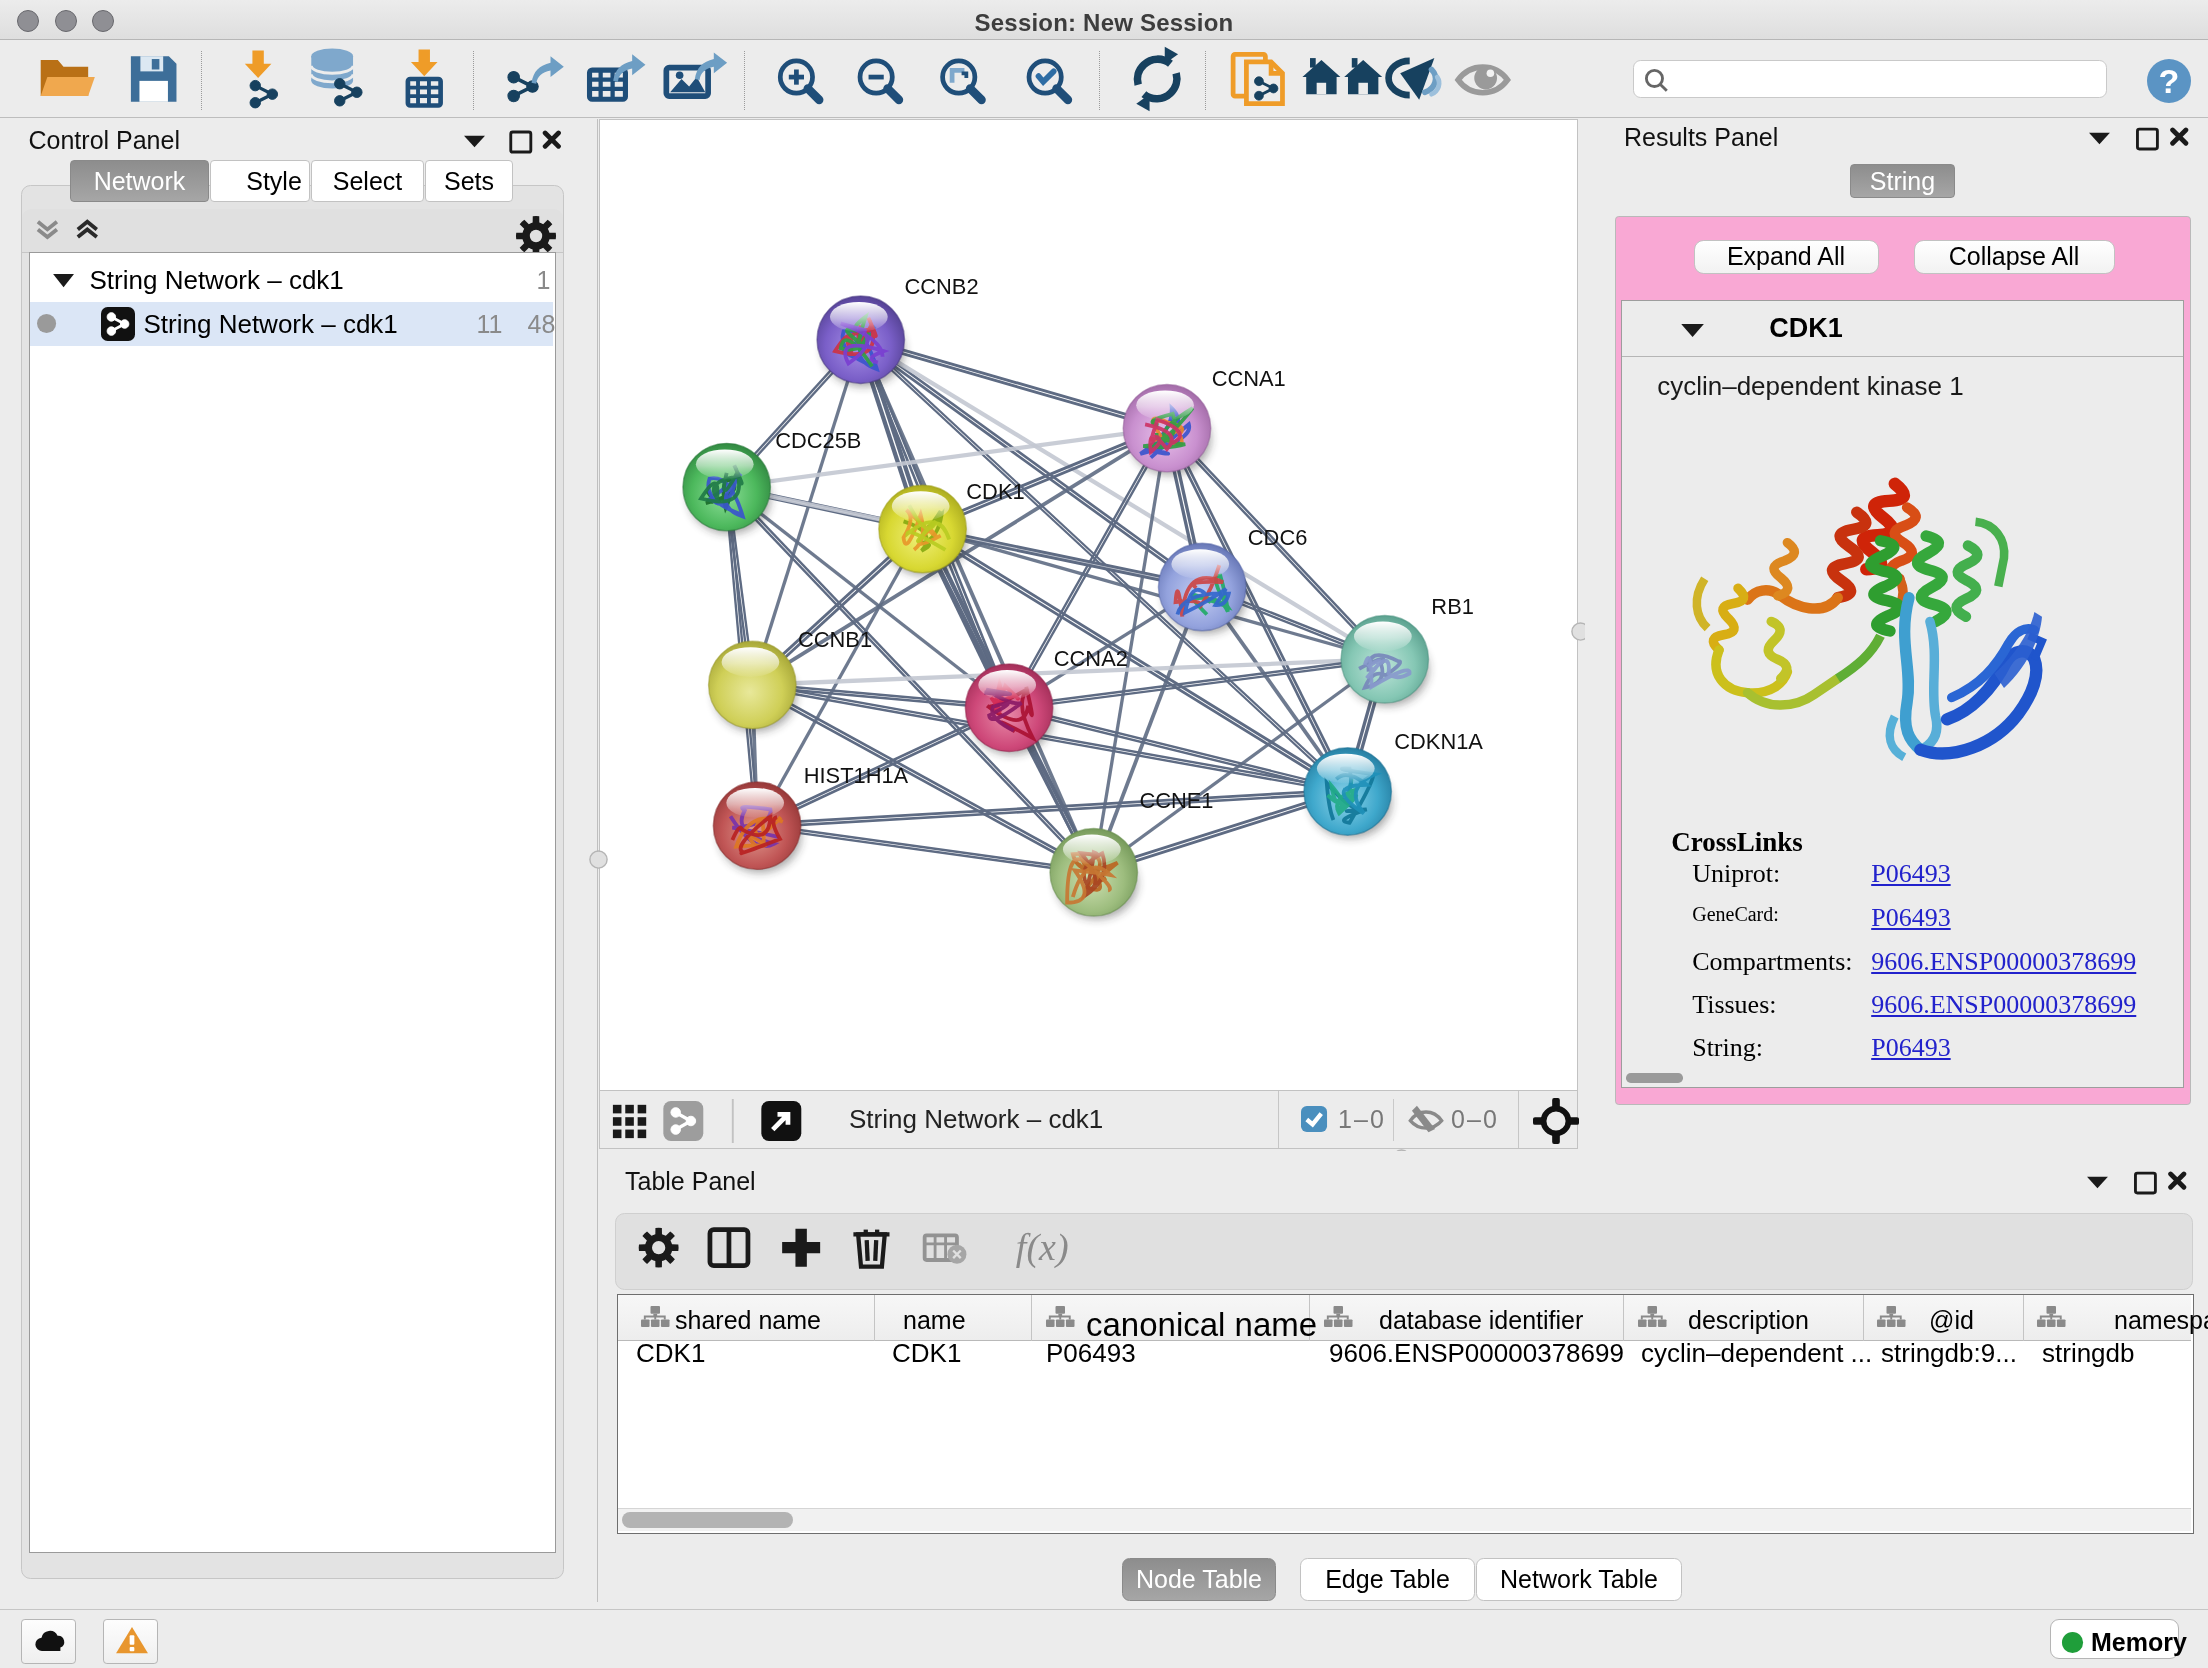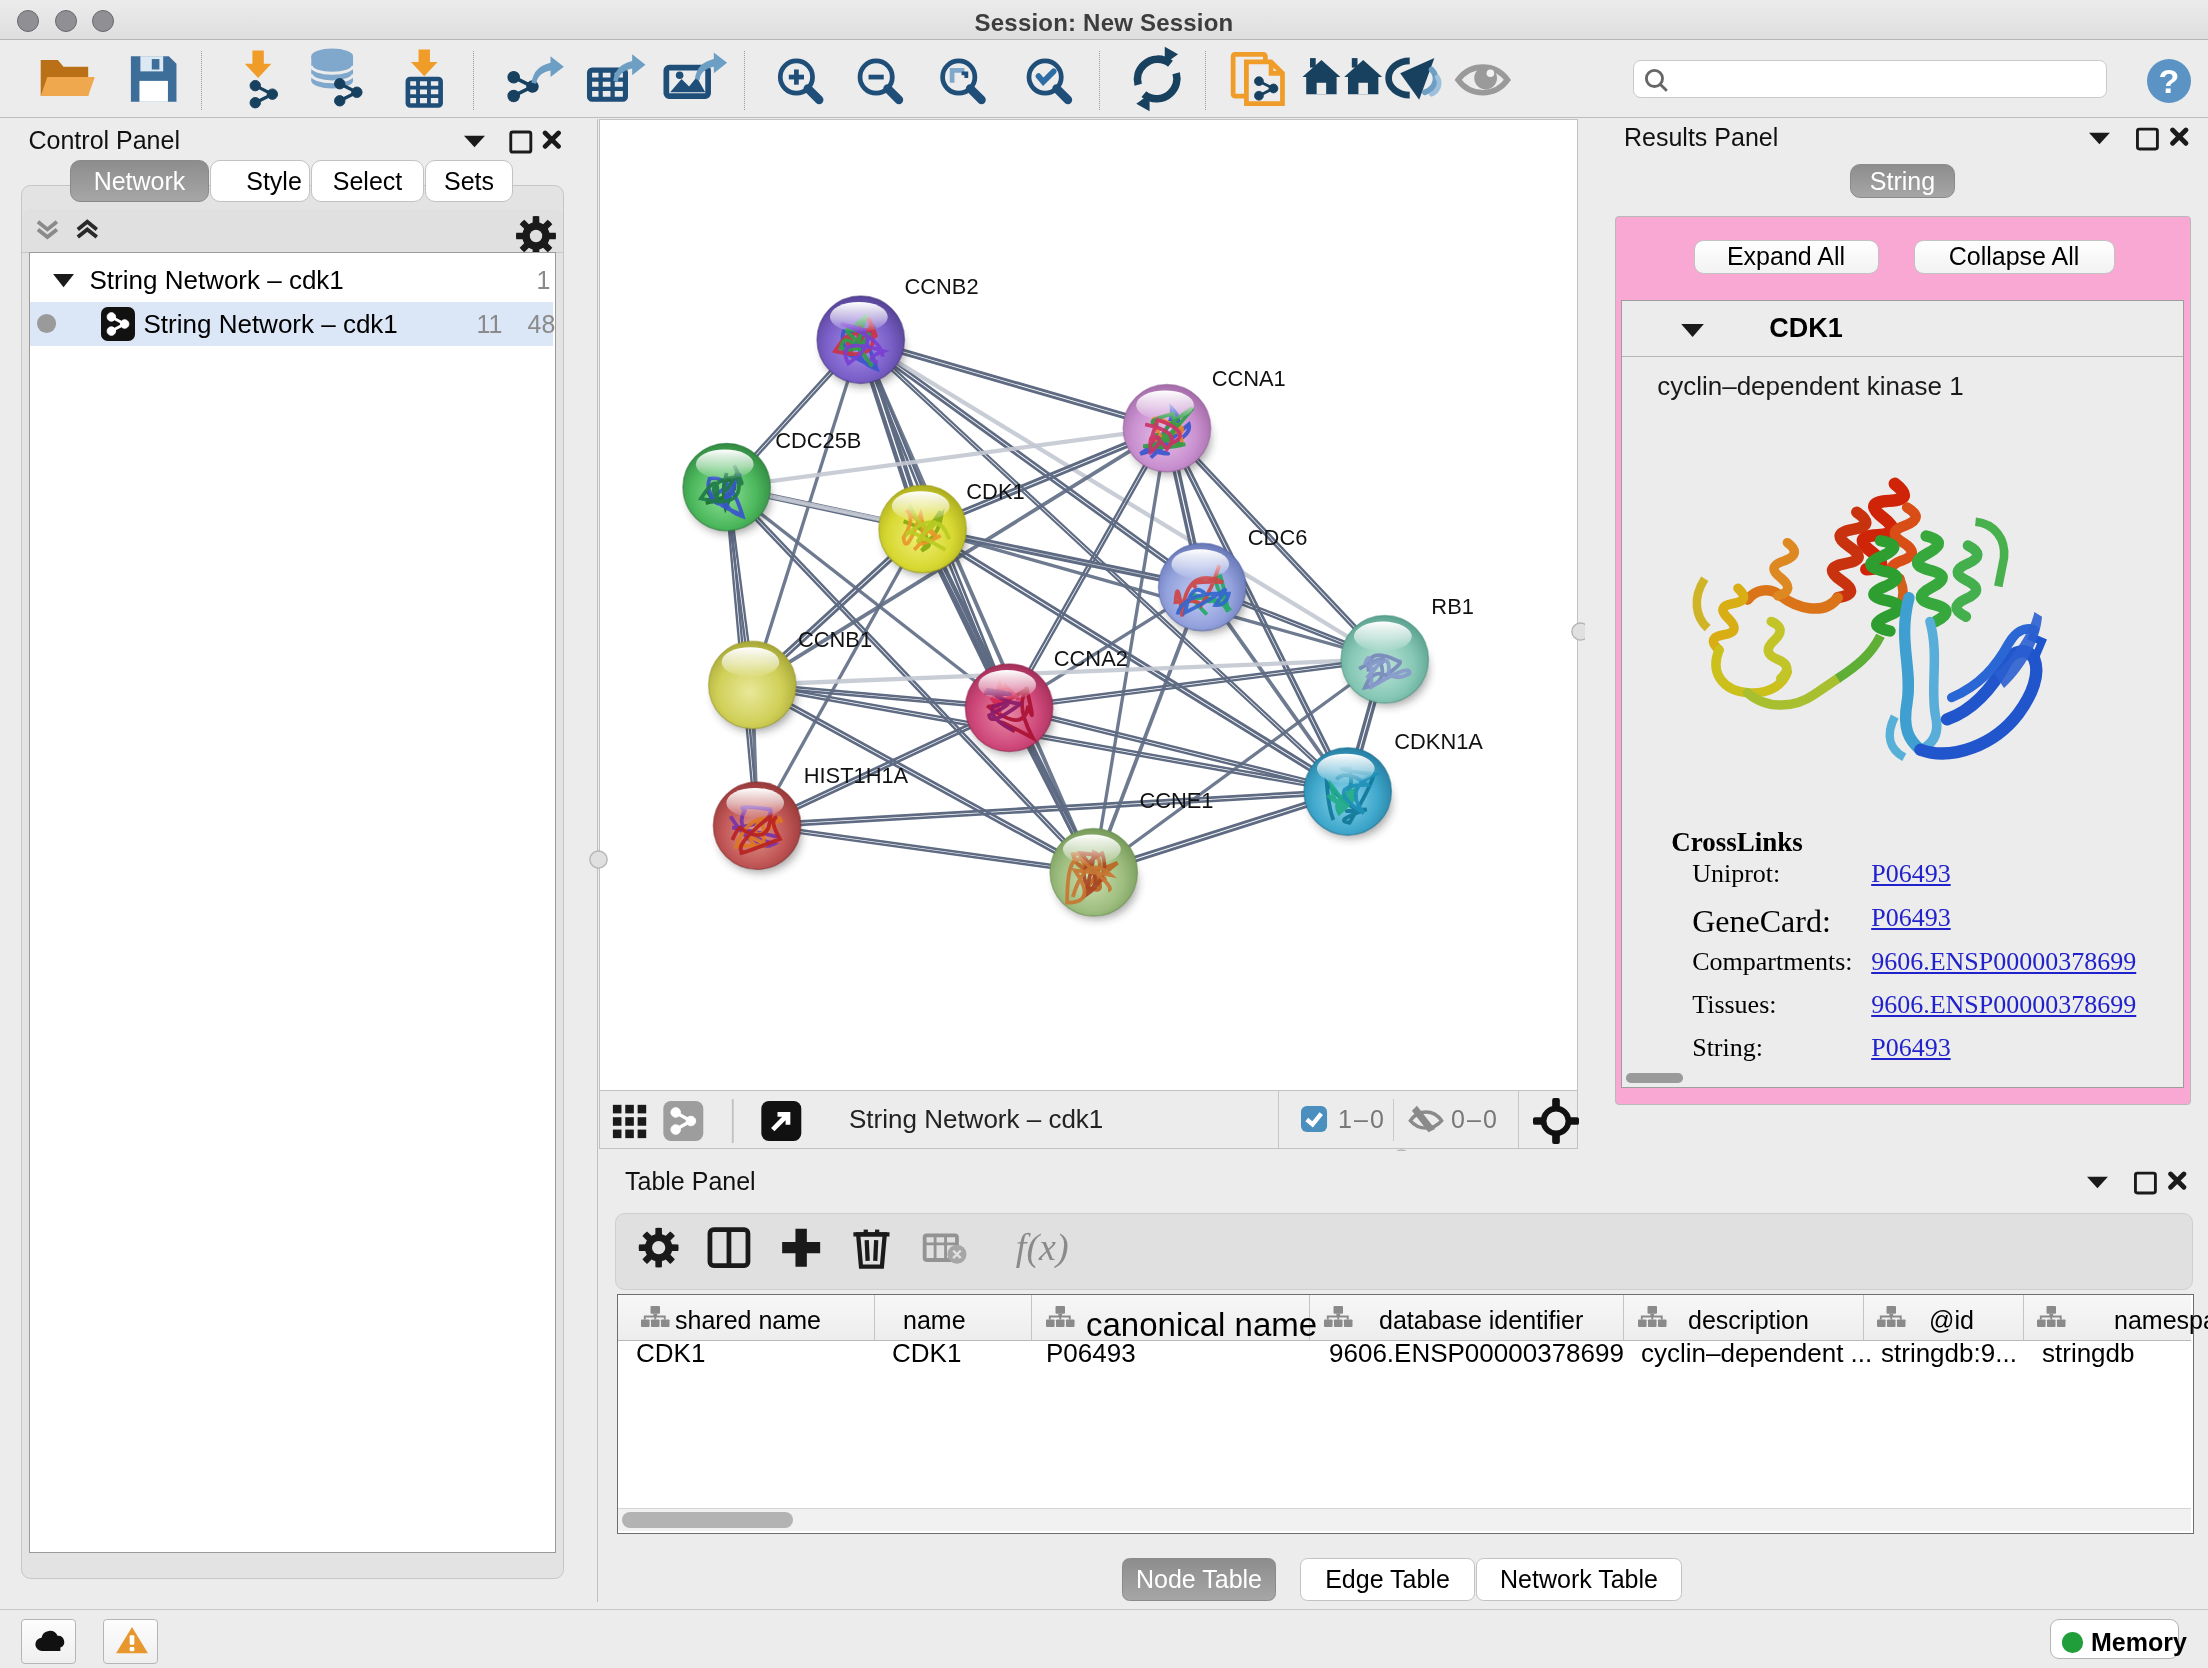--- a/index.html
+++ b/index.html
@@ -9,21 +9,21 @@
 .tl{width:22px;height:22px;border-radius:50%;background:#8f8f94;border:1.4px solid #68686d;top:9.5px;}
 .wtitle{width:100%;text-align:center;top:8.6px;font-size:24px;color:#3d3d3d;font-weight:bold;letter-spacing:0.2px;}
 .toolbar{left:0;top:41px;width:2208px;height:77px;background:#ececec;border-bottom:1.9px solid #bdbdbd;}
 .tsep{top:9.5px;width:0;height:59px;border-left:1.9px dotted #9a9a9a;}
 .searchbox{left:1633px;top:19px;width:474px;height:38px;background:#fff;border:1.9px solid #c9c9c9;border-radius:7.6px;}
 .helpq{left:2147px;top:18px;width:44px;height:44px;border-radius:50%;background:#5b94c4;color:#fff;font-size:34px;font-weight:bold;text-align:center;line-height:44px;}
 
 .ptitle{font-size:25px;color:#111;}
 .tabsel{background:linear-gradient(#8d8d8d,#a6a6a6);color:#fff;border:1px solid #8a8a8a;}
 .tabun{background:#fff;color:#000;border:1px solid #c2c2c2;}
-.tab{display:inline-block;text-align:center;font-size:25px;border-radius:10px;}
+.tab{display:inline-block;text-align:center;font-size:25px;border-radius:4px;}
 
 .cpanel{left:0;top:119px;width:598px;height:1483px;background:#ececec;border-right:1px solid #bfbfbf;}
 .cbox{left:21px;top:66px;width:543px;height:1394px;background:#e3e3e3;border:1px solid #c6c6c6;border-radius:9.5px;}
 .chead{left:22px;top:90px;width:541px;height:44px;background:#e0e0e0;border-bottom:1px solid #c6c6c6;border-radius:9.5px 9.5px 0 0;}
 .clist{left:28.5px;top:133px;width:527px;height:1301px;background:#fff;border:1.9px solid #9a9a9a;}
 
 .canvas{left:599px;top:119px;width:979px;height:1030px;background:#fff;border:1px solid #c2c2c2;}
 .nfooter{left:599px;top:1090px;width:979px;height:59px;background:#ececec;border:1px solid #c2c2c2;}
 
 .rpanel{left:1585px;top:119px;width:624px;height:1032px;background:#ececec;}
@@ -624,21 +624,21 @@
           <path d="M262,175 C272,210 262,245 268,275 C272,292 266,302 256,308" stroke="#58aed8" stroke-width="10" fill="none" stroke-linecap="round"></path>
           <path d="M225,275 C215,295 220,310 235,318" stroke="#57b0d8" stroke-width="9" fill="none"></path>
           <path d="M252,310 C285,322 330,305 355,272 C370,252 378,230 372,215 C366,202 350,204 342,218 C328,246 305,270 280,278" stroke="#2055cc" stroke-width="13" fill="none" stroke-linecap="round"></path>
           <path d="M285,255 C315,242 332,222 345,198 C352,186 362,180 372,184" stroke="#2a66d4" stroke-width="10" fill="none" stroke-linecap="round"></path>
           <path d="M372,215 L380,196 L366,190" stroke="#1f55cc" stroke-width="8" fill="none"></path>
           <path d="M330,230 C352,210 368,185 372,165 L380,170 C378,195 362,225 340,245 Z" fill="#2b5fd0" opacity="0.9"></path>
         </svg>
     <div class="abs crosslinks" style="left:49px;top:526px;font-size:27px;font-weight:bold;color:#000;">CrossLinks</div>
     <div class="abs crosslinks" style="left:70px;top:558px;font-size:26px;color:#000;">Uniprot:</div>
         <a class="abs lnk" style="left:249px;top:558px;font-size:26px;">P06493</a>
-    <div class="abs crosslinks" style="left:70px;top:602px;font-size:32px;color:#000;">GeneCard:</div>
+    <div class="abs crosslinks" style="left:70px;top:602px;font-size:20px;color:#000;">GeneCard:</div>
         <a class="abs lnk" style="left:249px;top:602px;font-size:26px;">P06493</a>
     <div class="abs crosslinks" style="left:70px;top:646px;font-size:26px;color:#000;">Compartments:</div>
         <a class="abs lnk" style="left:249px;top:646px;font-size:26px;">9606.ENSP00000378699</a>
     <div class="abs crosslinks" style="left:70px;top:689px;font-size:26px;color:#000;">Tissues:</div>
         <a class="abs lnk" style="left:249px;top:689px;font-size:26px;">9606.ENSP00000378699</a>
     <div class="abs crosslinks" style="left:70px;top:732px;font-size:26px;color:#000;">String:</div>
         <a class="abs lnk" style="left:249px;top:732px;font-size:26px;">P06493</a>
     <div class="abs" style="left:3.8px;top:772px;width:57px;height:9.5px;background:#9a9a9a;border-radius:4.8px;"></div>
   </div>
 </div>

